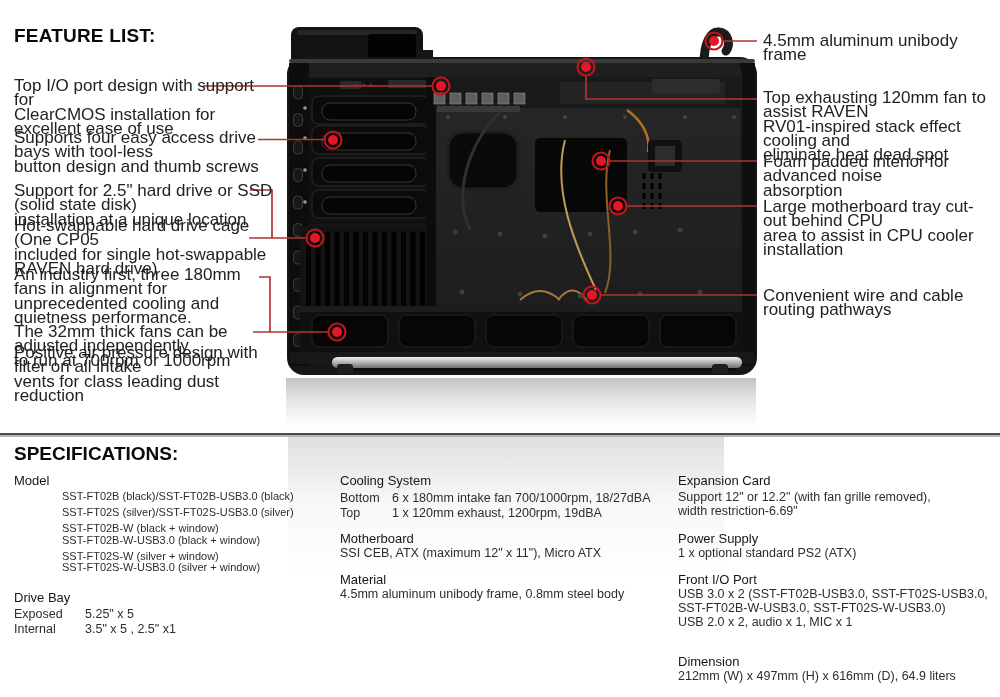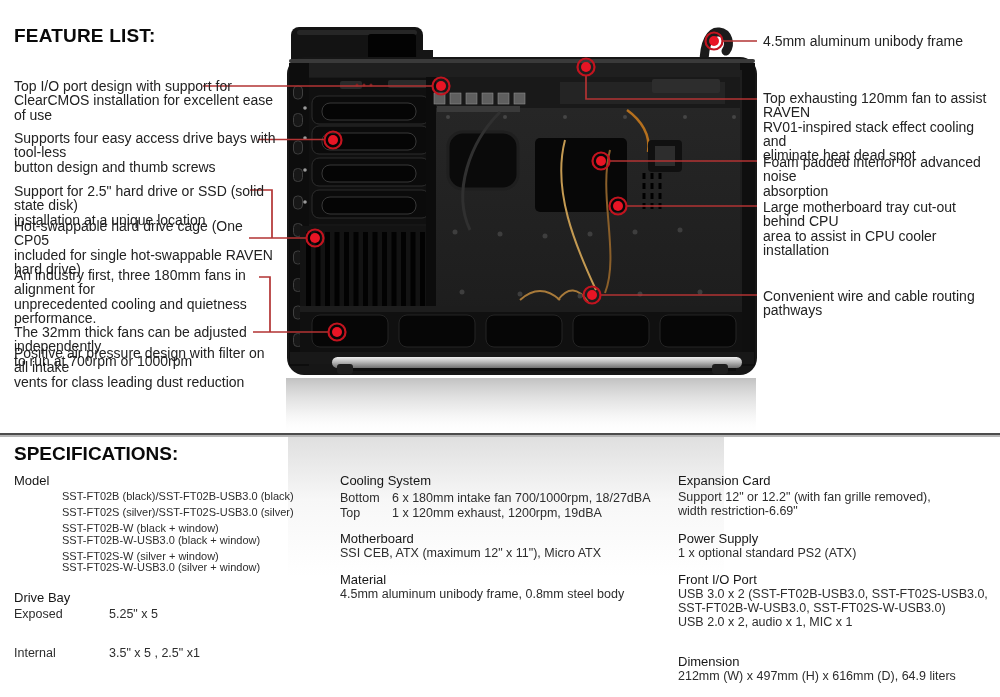--- a/index.html
+++ b/index.html
@@ -5,42 +5,42 @@
   html,body{margin:0;padding:0;}
   body{
     width:1000px;height:697px;position:relative;background:#ffffff;
     font-family:"Liberation Sans",sans-serif;color:#1f1f1f;overflow:hidden;
   }
   .pre{white-space:pre-line;}
   
   #feature-section{position:absolute;top:0;left:0;width:920px;height:433px;}
   #feature-title{position:absolute;left:14px;top:25px;font-size:19px;font-weight:bold;color:#0a0a0a;letter-spacing:.2px;}
   #case-svg{position:absolute;top:0;left:0;}
-  .feat{position:absolute;font-size:14px;line-height:14.3px;color:#222;}
+  .feat{position:absolute;font-size:17px;line-height:14.3px;color:#222;}
   .lf{left:14px;width:262px;}
   .rf{left:763px;width:232px;}
   .lf1{top:79px}.lf2{top:131px}.lf3{top:184px}.lf4{top:219px}.lf5{top:268px}.lf6{top:346px}
   .rf1{top:34px}.rf2{top:91px}.rf3{top:155px}.rf4{top:200px}.rf5{top:289px}
   
   #section-divider{position:absolute;top:433px;left:0;width:1000px;height:4px;
     background:linear-gradient(to bottom,#4c4c4c 0 62%,#b5b5b5 62% 100%);}
   
   #specs-section{position:absolute;top:437px;left:0;width:808px;height:260px;}
   #case-reflection-lower{position:absolute;top:0;left:288px;width:436px;height:140px;
     background:linear-gradient(to bottom,rgba(150,150,150,.30),rgba(190,190,190,.12) 45%,rgba(255,255,255,0));}
   #specs-title{position:absolute;left:14px;top:6px;font-size:19px;font-weight:bold;color:#0a0a0a;}
   .col{position:absolute;top:0;}
   #spec-col-1{left:14px;width:315px;}
   #spec-col-2{left:340px;width:330px;}
   #spec-col-3{left:678px;width:318px;}
   .spec-h{position:absolute;font-size:13px;font-weight:400;color:#161616;line-height:18px;}
   .spec-b{position:absolute;font-size:12.5px;color:#2d2d2d;line-height:13.8px;}
   .model-entry{font-size:11px;line-height:11.6px;margin-bottom:4.5px;white-space:pre-line;color:#2d2d2d;margin-left:48px;}
   .kv{display:grid;grid-template-columns:52px auto;}
-  .kv2{display:grid;grid-template-columns:71px auto;gap:24px;}
+  .kv2{display:grid;grid-template-columns:71px auto;}
   .kv div,.kv2 div{line-height:15.2px;}
   
   .t35{top:35px}.t54{top:54px}.t93{top:93px}.t110{top:110px}.t134{top:134px}
   .t151{top:151px}.t152{top:152px}.t170{top:170px}.t216{top:216px}.t233{top:233px}
 </style>
 </head>
 <body>
 
 <div id="feature-section">
 

